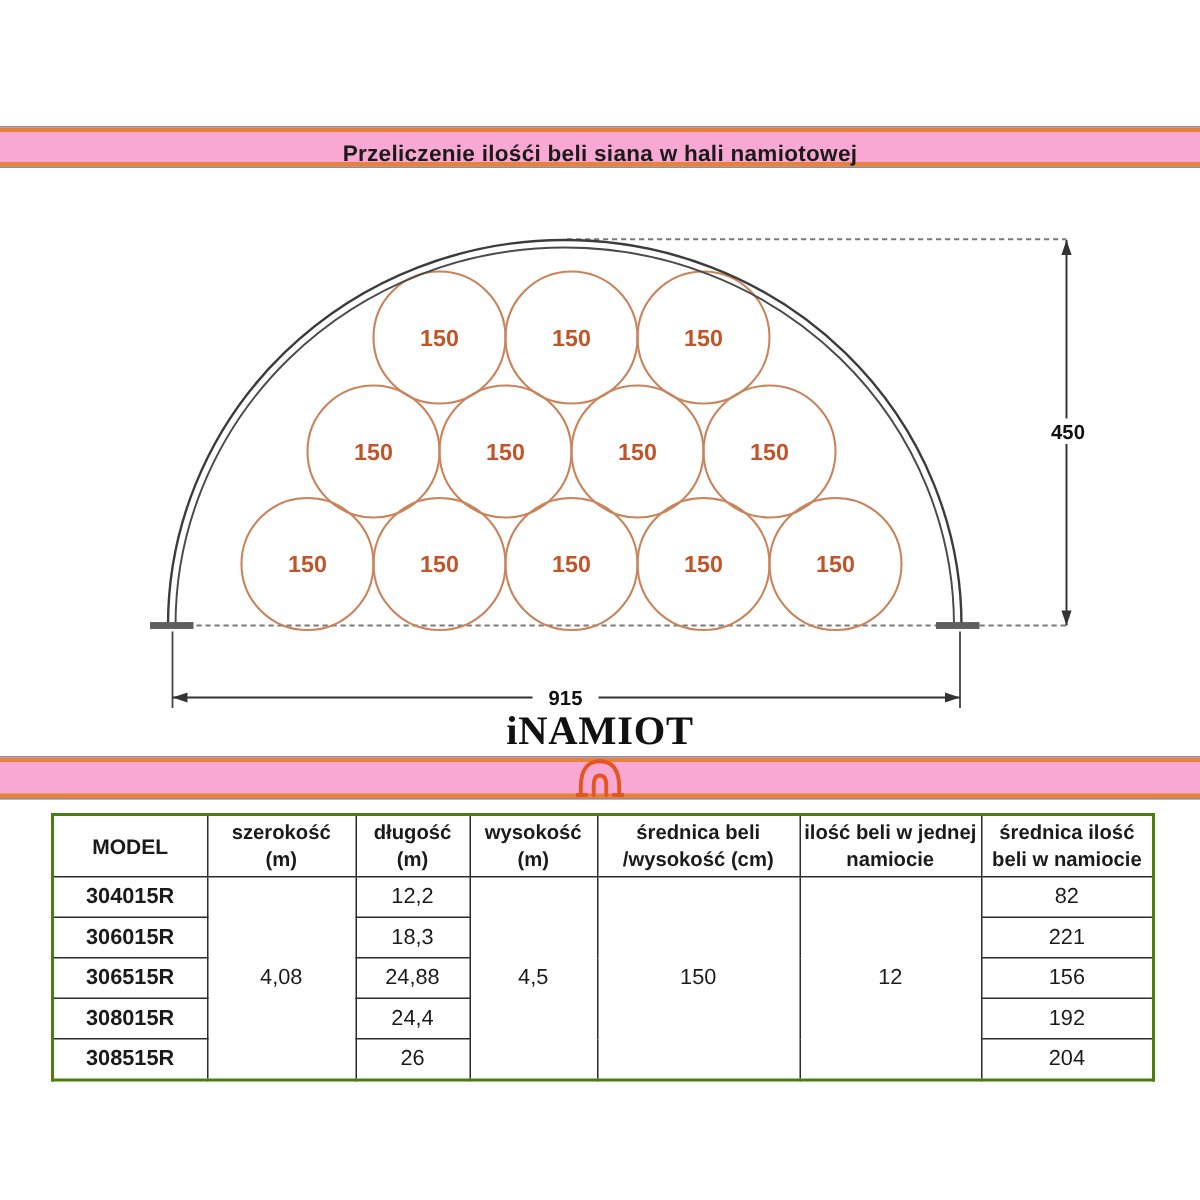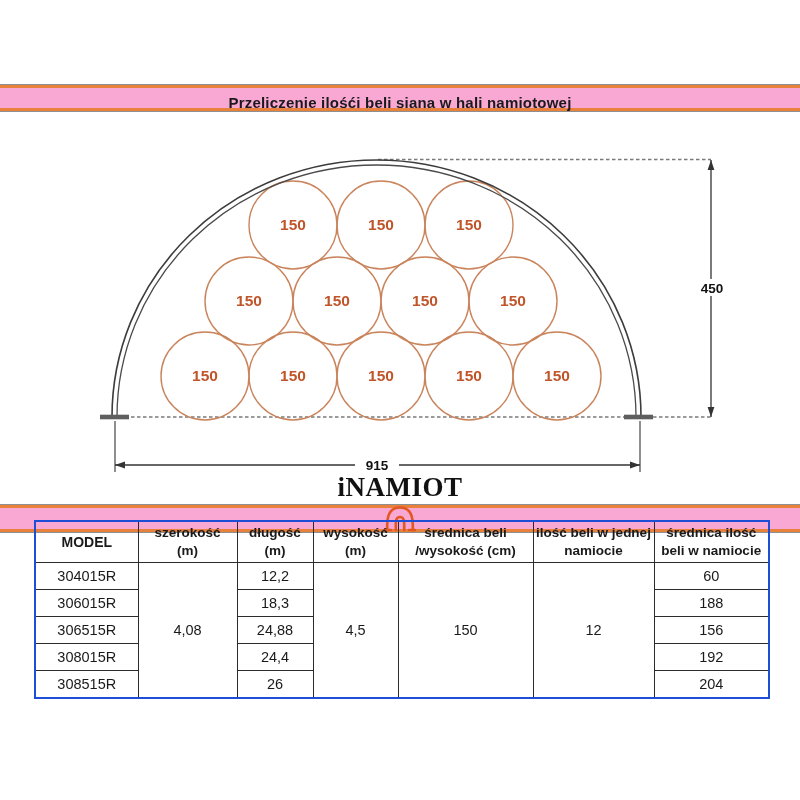--- a/index.html
+++ b/index.html
@@ -16,32 +16,32 @@
   .title-band { top:84px; height:26px; }
   .title-band .title-text { font-size:15px; font-weight:bold; letter-spacing:.2px; }
   .logo-band { top:504px; height:27px; }
   .logo-wrap { display:flex; align-items:center; gap:3px;flex-direction:column; }
   .logo-text {
     font-family:"Liberation Serif", serif; font-weight:bold; font-size:27px;
     letter-spacing:.5px; color:#111; line-height:1;
   }
   .drawing { position:absolute; top:130px; left:0; }
   .spec-table {
-    position:absolute; top:520px; left:34px; width:734px;
+    position:absolute; top:542px; left:34px; width:734px;
     border-collapse:collapse; table-layout:fixed;
-    border:2px solid #1d4ed8; font-size:14px;
+    border:2px solid #4d7c0f; font-size:14px;
   }
   .spec-table th, .spec-table td {
     border:1px solid #2b2b2b; text-align:center; vertical-align:middle;
     padding:0 2px; overflow:hidden;
   }
   .spec-table th { font-weight:bold; font-size:13.5px; line-height:1.35; height:40px; }
   .spec-table th.model-h { font-weight:bold; font-size:14px; }
   .spec-table td { height:26px; font-size:14.5px; }
-  .spec-table td.model-cell { font-weight:normal; }
+  .spec-table td.model-cell { font-weight:bold; }
 </style>
 </head>
 <body>
 
 <div class="band title-band">
   <span class="title-text">Przeliczenie ilośći beli siana w hali namiotowej</span>
 </div>
 
 <svg class="drawing" width="800" height="360" viewBox="0 0 800 360">
 
@@ -165,26 +165,26 @@
     </tr>
   </thead>
   <tbody>
     <tr>
       <td class="model-cell">304015R</td>
       <td rowspan="5">4,08</td>
       <td>12,2</td>
       <td rowspan="5">4,5</td>
       <td rowspan="5">150</td>
       <td rowspan="5">12</td>
-      <td>60</td>
+      <td>82</td>
     </tr>
     <tr>
       <td class="model-cell">306015R</td>
       <td>18,3</td>
-      <td>188</td>
+      <td>221</td>
     </tr>
     <tr>
       <td class="model-cell">306515R</td>
       <td>24,88</td>
       <td>156</td>
     </tr>
     <tr>
       <td class="model-cell">308015R</td>
       <td>24,4</td>
       <td>192</td>

